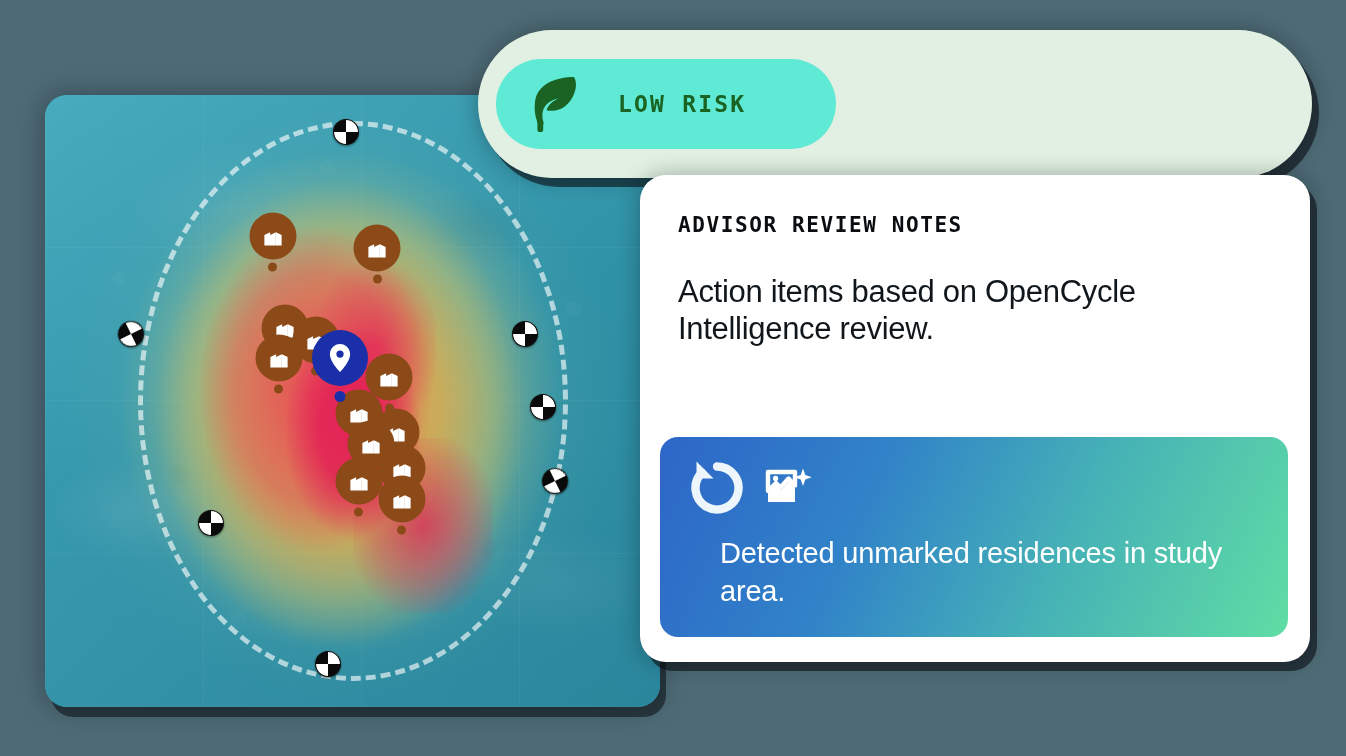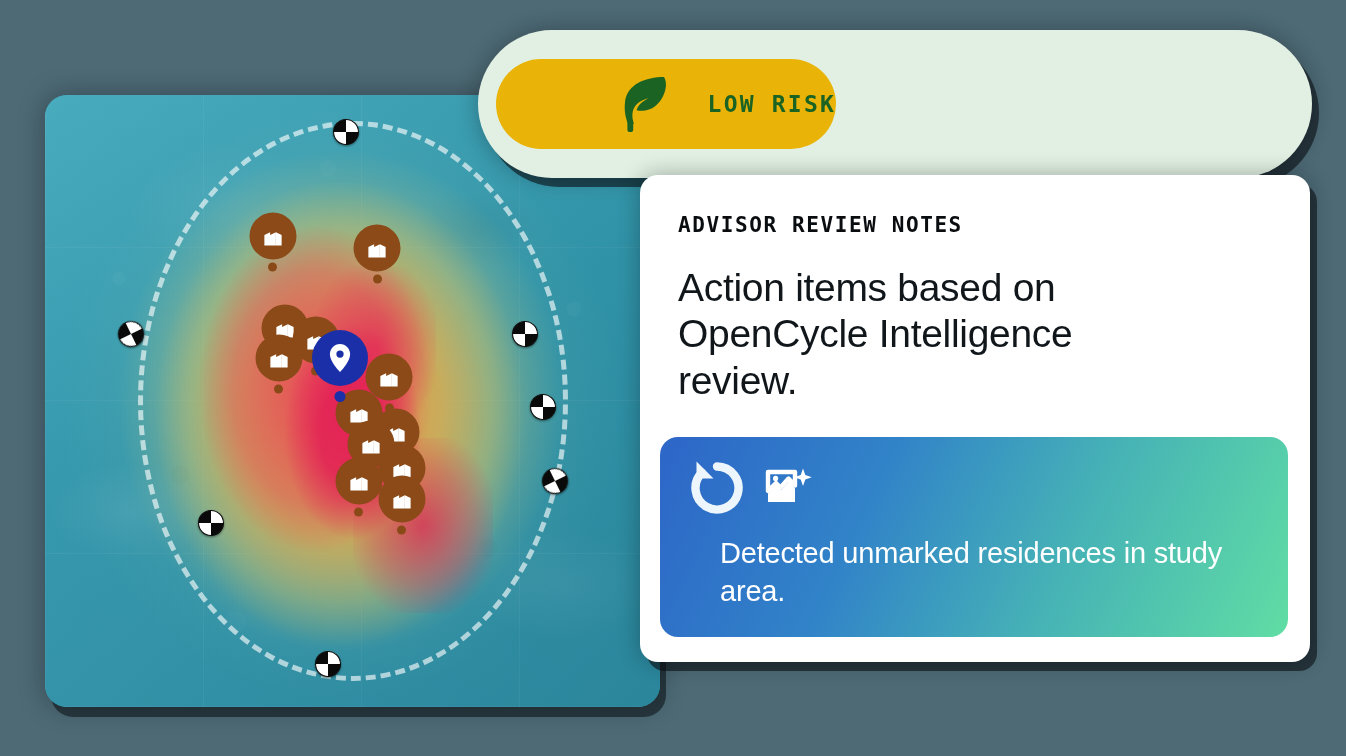--- a/index.html
+++ b/index.html
@@ -151,28 +151,27 @@
     background: #e1f0e2;
     border-radius: 74px;
     display: flex;
     align-items: center;
     padding-left: 18px;
     box-shadow: 7px 9px 0 rgba(10,14,18,0.60), 0 0 22px rgba(8,12,16,0.32);
   }
   #risk-pill {
     width: 340px;
     height: 90px;
-    background: #eab308;
+    background: #5eead4;
     border-radius: 45px;
     display: flex;
     align-items: center;
     padding-left: 32px;
     gap: 36px;
     flex: none;
-    justify-content: flex-end;
   }
   #risk-pill svg { width: 54px; height: 60px; display: block; flex: none; }
   #risk-pill .risk-label {
     font-family: "DejaVu Sans Mono", "Liberation Mono", monospace;
     font-weight: 700;
     font-size: 23px;
     letter-spacing: 2.2px;
     color: #1b6323;
   }
   #risk-text {
@@ -184,34 +183,34 @@
   }
 
   
   #advisor-card {
     position: absolute;
     left: 640px;
     top: 175px;
     width: 670px;
     height: 487px;
     background: #ffffff;
-    border-radius: 18px;
+    border-radius: 26px;
     padding: 38px 28px 0 38px;
     box-shadow: 7px 9px 0 rgba(10,14,18,0.60), 0 0 22px rgba(8,12,16,0.32);
   }
   #advisor-title {
     font-family: "DejaVu Sans Mono", "Liberation Mono", monospace;
     font-weight: 700;
     font-size: 21px;
     letter-spacing: 1.6px;
     color: #0a0d10;
   }
   #advisor-body {
-    margin-top: 28px;
-    font-size: 39px;
+    margin-top: 37px;
+    font-size: 31px;
     line-height: 1.19;
     color: #10161a;
     letter-spacing: -0.3px;
     max-width: 510px;
   }
 
   #detect-banner {
     position: absolute;
     left: 20px;
     top: 262px;

